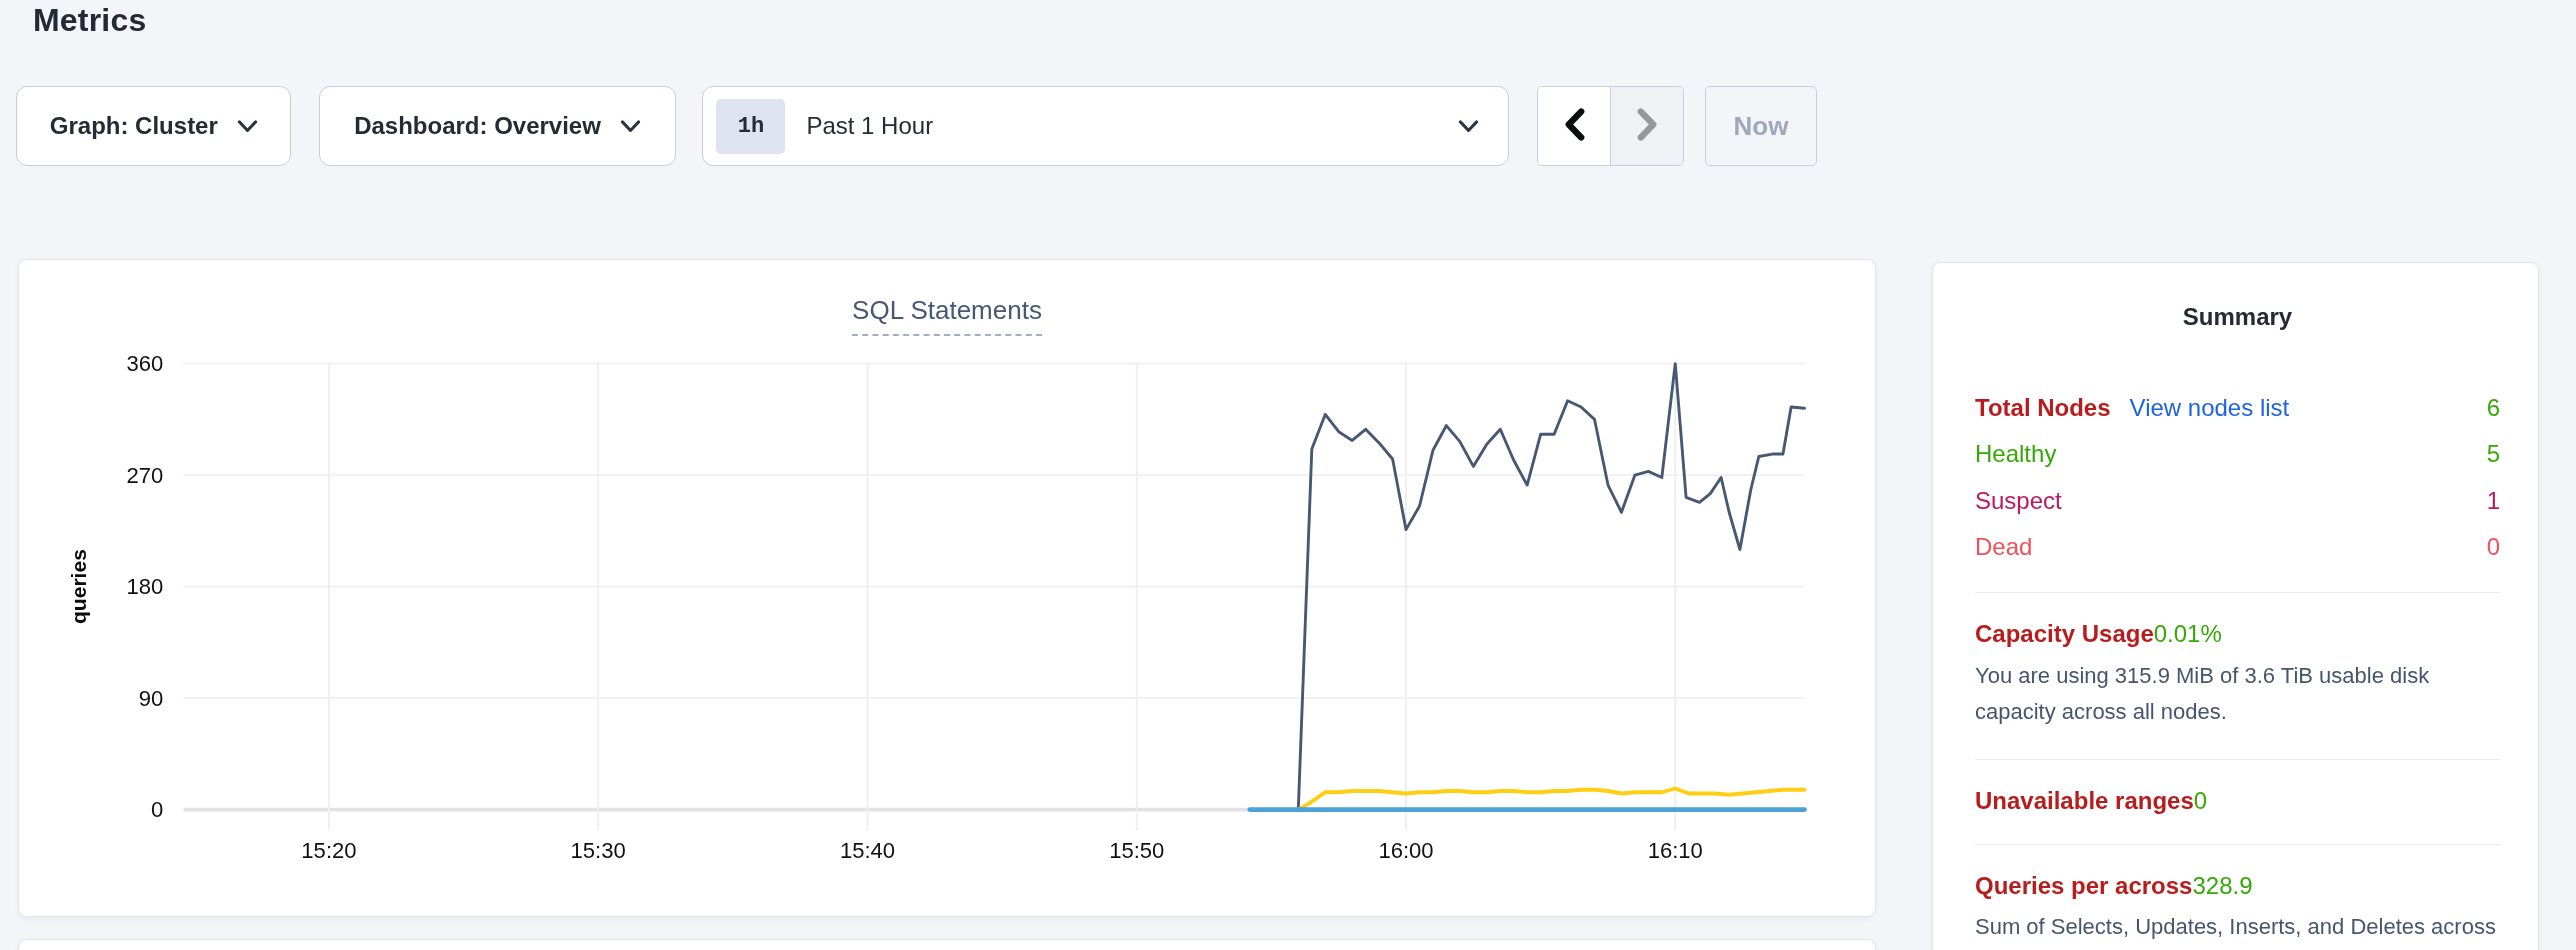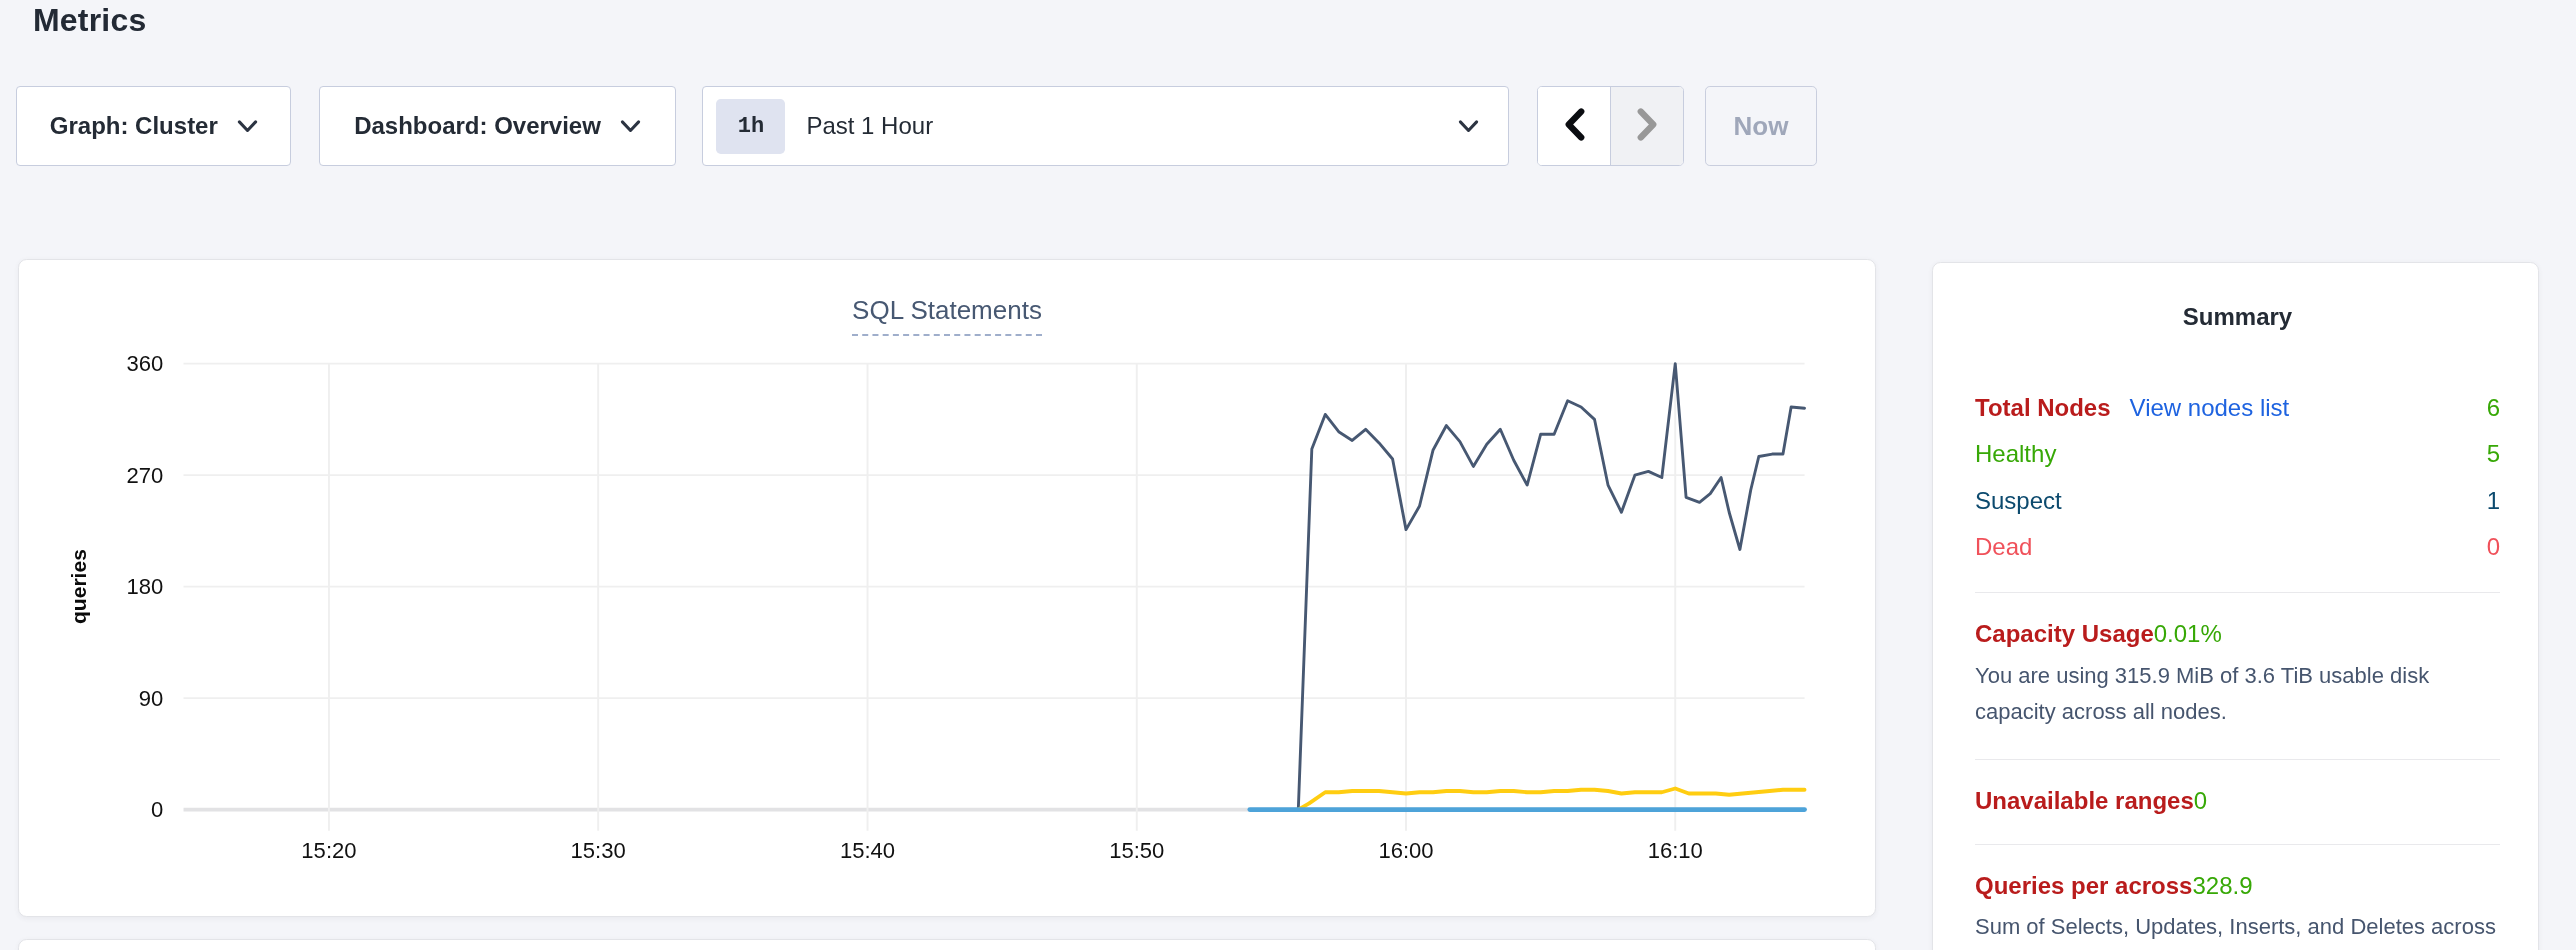--- a/index.html
+++ b/index.html
@@ -15,21 +15,21 @@
   .page-title {
     position: absolute; left: 33px; top: 1.9px;
     font-size: 32px; font-weight: 600; color: #232a35;
     letter-spacing: 0.2px;
   }
 
   
   .ctl {
     position: absolute; top: 86px; height: 80px;
     background: #ffffff;
-    border: 1.9px solid #c7cdde; border-radius: 4px;
+    border: 1.9px solid #c7cdde; border-radius: 11px;
     display: flex; align-items: center; justify-content: center;
     font-size: 24px; color: #242b35; cursor: pointer;
   }
   .dropdown { font-weight: 700; gap: 19px; }
   .dd-graph { left: 16.3px;  width: 275px; }
   .dd-dashboard { left: 319px; width: 357px; }
   .chev { color: #2c3442; display: inline-flex; }
   .time-selector {
     left: 702px; width: 807px;
     justify-content: flex-start; padding: 0 29px 0 13.4px; gap: 21px;
@@ -97,21 +97,21 @@
     margin-bottom: 61px;
   }
   .srow {
     display: flex; align-items: baseline;
     font-size: 24px; line-height: 32px; margin-bottom: 14.4px;
   }
   .srow .spacer { flex: 1; }
   .srow-label-bold { font-weight: 700; color: #b91c1c; }
   .link { color: #1e63e0; margin-left: 19px; cursor: pointer; text-decoration: none; }
   .green  { color: #37a806; }
-  .orange { color: #0c4a6e; }
+  .orange { color: #be185d; }
   .red    { color: #f0515a; }
   .divider { border: none; border-top: 1.9px solid #e9e9ec; margin: 29px 0 27px 0; }
   .section-head {
     display: flex; align-items: baseline; font-size: 24px; margin-bottom: 9.6px;
   }
   .section-desc {
     font-size: 22px; line-height: 36px; color: #46556e; margin-top: 1.9px;
   }
 </style>
 </head>

